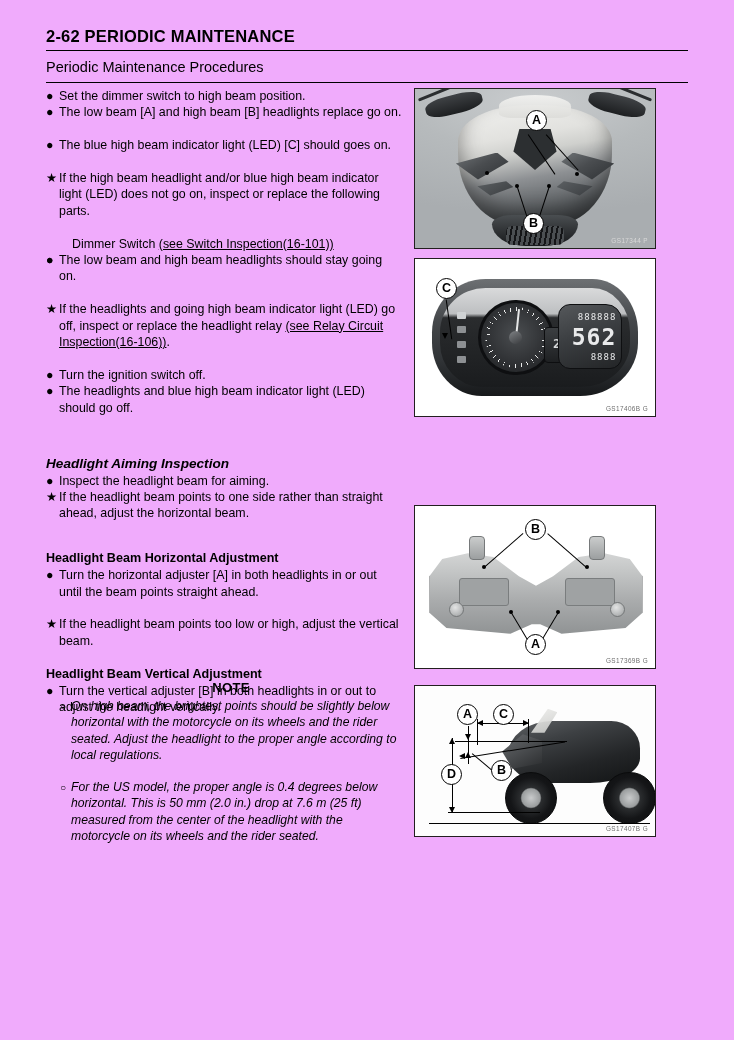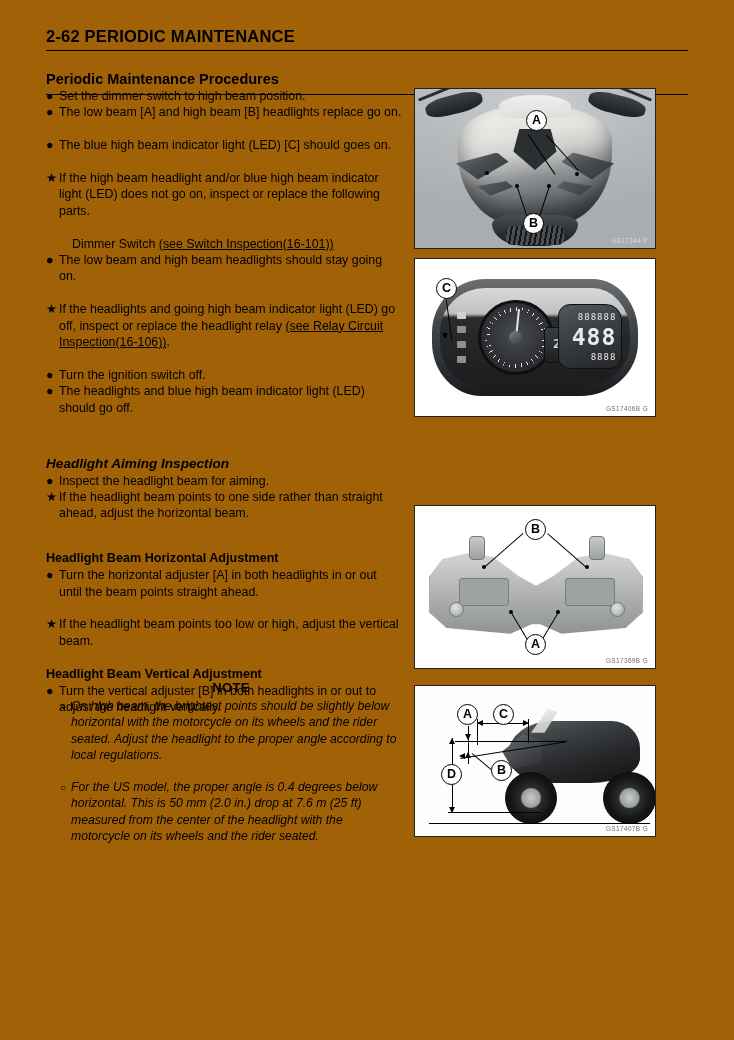--- a/index.html
+++ b/index.html
@@ -11,21 +11,21 @@
     width: 734px;
     height: 1040px;
     position: relative;
     font-family: "Liberation Sans", sans-serif;
     color: #000000;
     overflow: hidden;
   }
   .page {
     position: absolute;
     inset: 0;
-    background: #a16207;
+    background: #f0abfc;
   }
 
   
   .header {
     position: absolute;
     left: 46px;
     top: 26px;
     width: 642px;
   }
   .page-number-title {
@@ -34,23 +34,23 @@
     letter-spacing: 0.2px;
     line-height: 20px;
     white-space: nowrap;
   }
   .rule {
     border-top: 1.3px solid #000;
     margin-top: 4px;
   }
   .section-title {
     font-size: 14.5px;
-    font-weight: bold;
+    font-weight: normal;
     line-height: 19px;
-    margin-top: 19px;
+    margin-top: 7px;
     white-space: nowrap;
   }
   .rule-thin {
     border-top: 1.1px solid #000;
     margin-top: 5px;
   }
 
   
   .text-col {
     position: absolute;
@@ -632,21 +632,21 @@
           <div class="tach">
             <div class="tach-ticks"></div>
             <div class="needle"></div>
             <div class="hub"></div>
           </div>
           <div class="gear-win">
             <div class="gear-num">2</div>
           </div>
           <div class="lcd">
             <div class="lcd-row lcd-odo">888888</div>
-            <div class="lcd-row lcd-big">488</div>
+            <div class="lcd-row lcd-big">562</div>
             <div class="lcd-row lcd-sm">8888</div>
           </div>
         </div>
       </div>
 
       <div class="lead" style="left:31px; top:40px; width:40px; transform:rotate(82deg);"></div>
       <div class="arrow-down" style="left:27px; top:74px;"></div>
       <div class="callout" style="left:21px; top:19px;">C</div>
 
       <div class="fig-id">GS17406B  G</div>

